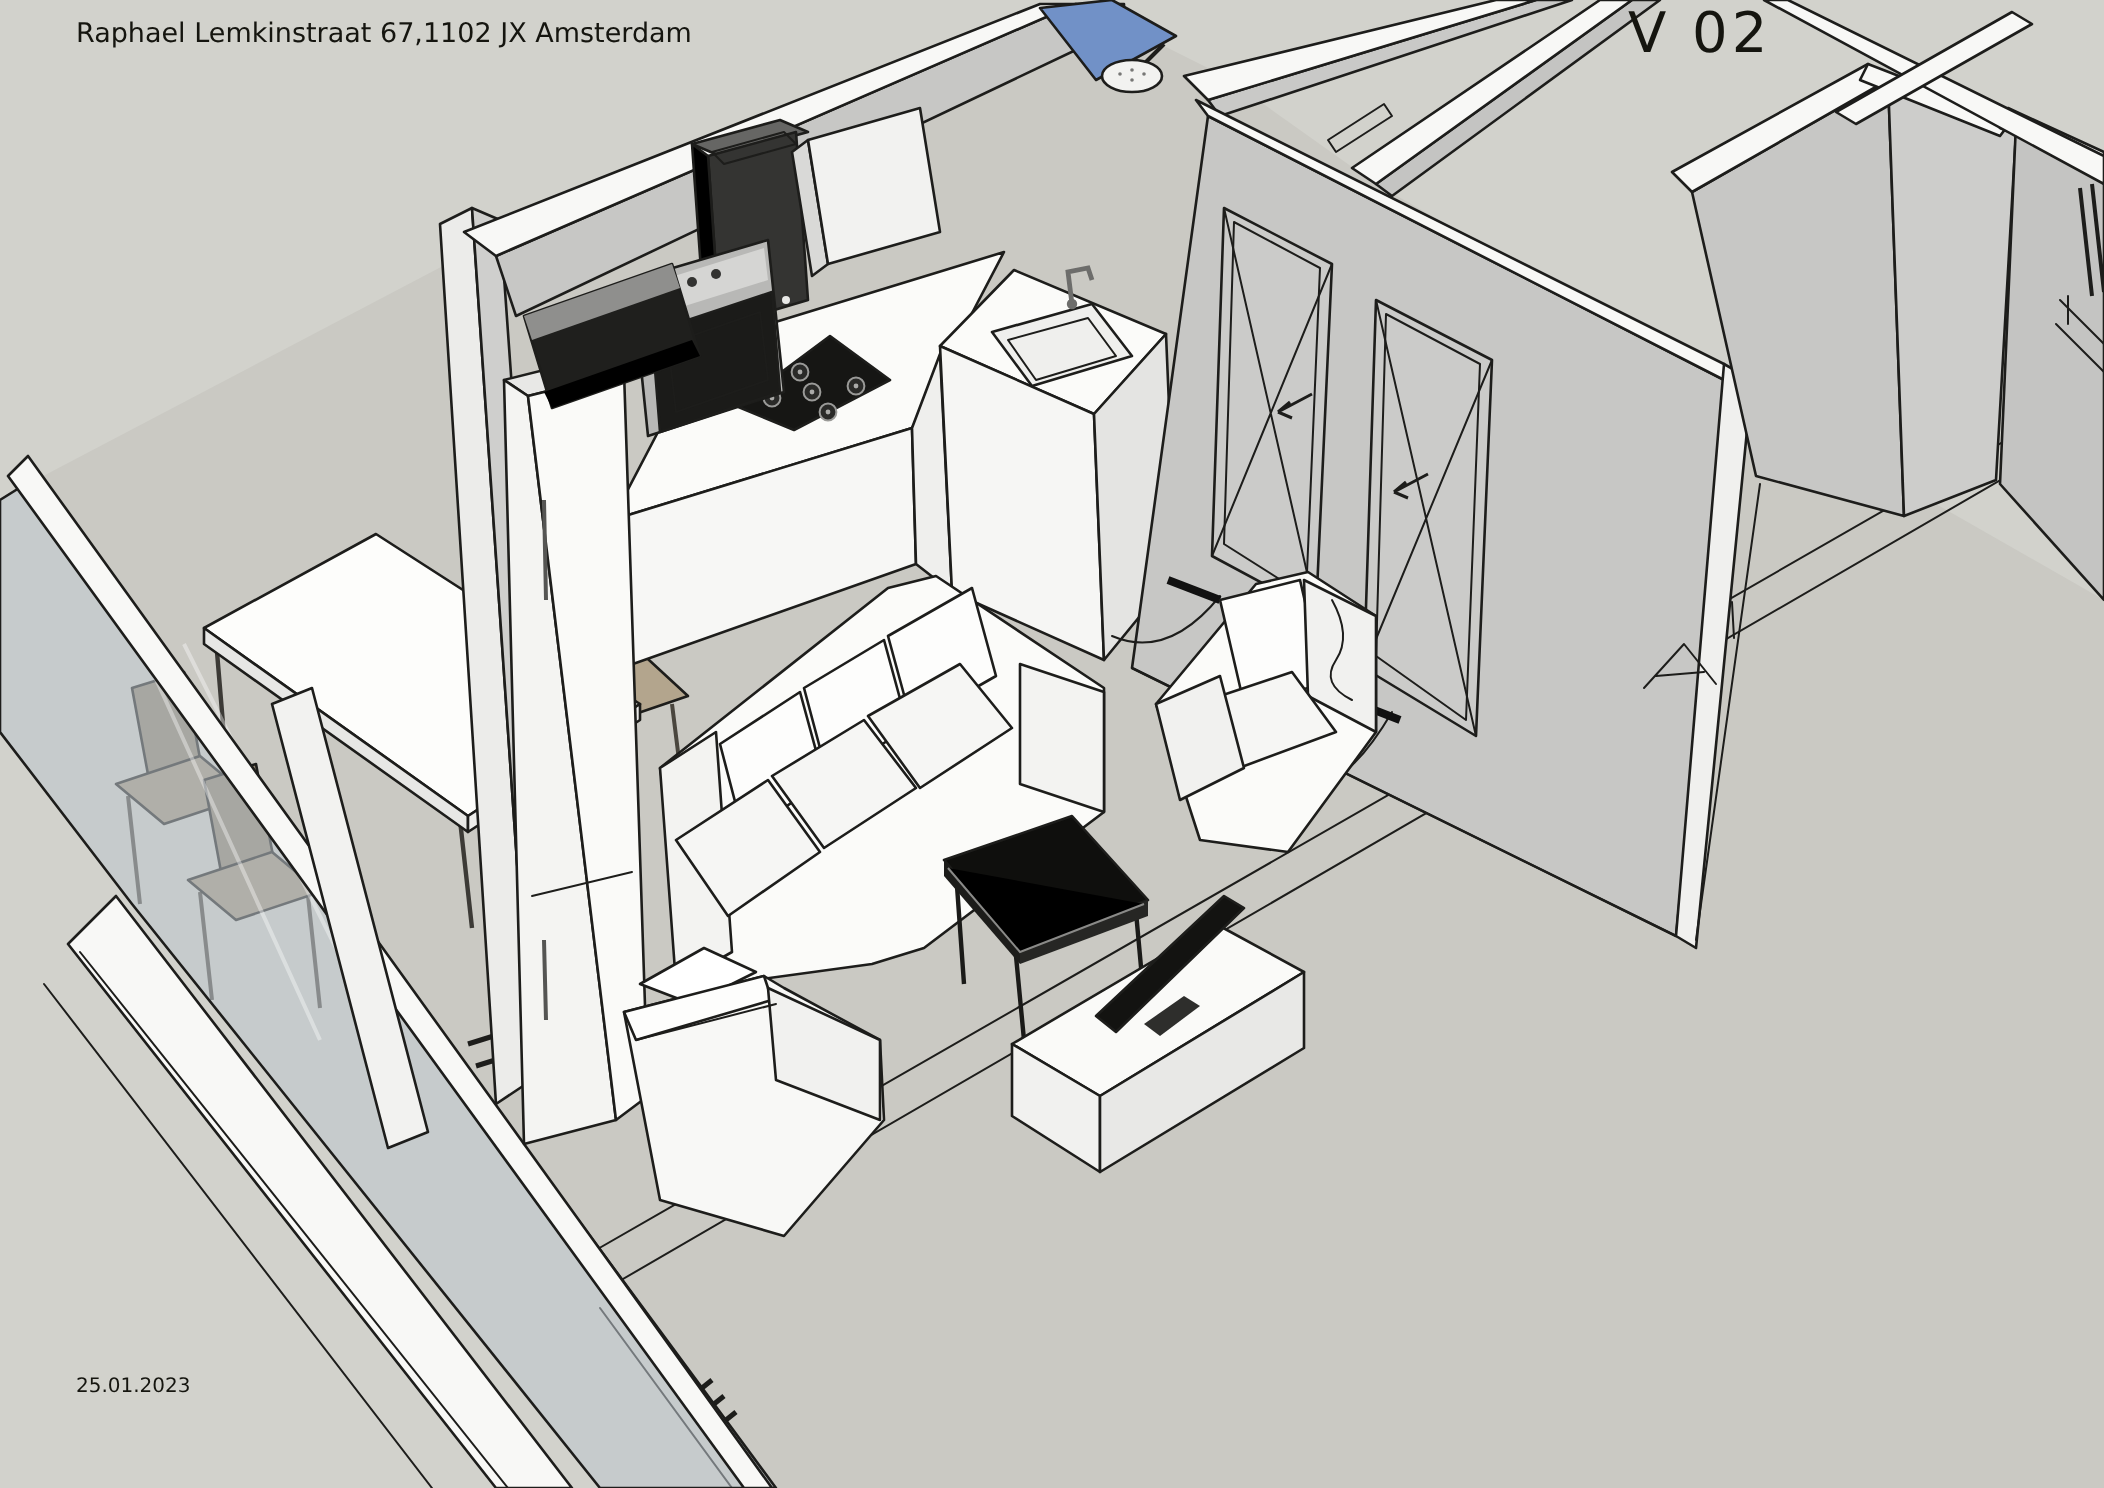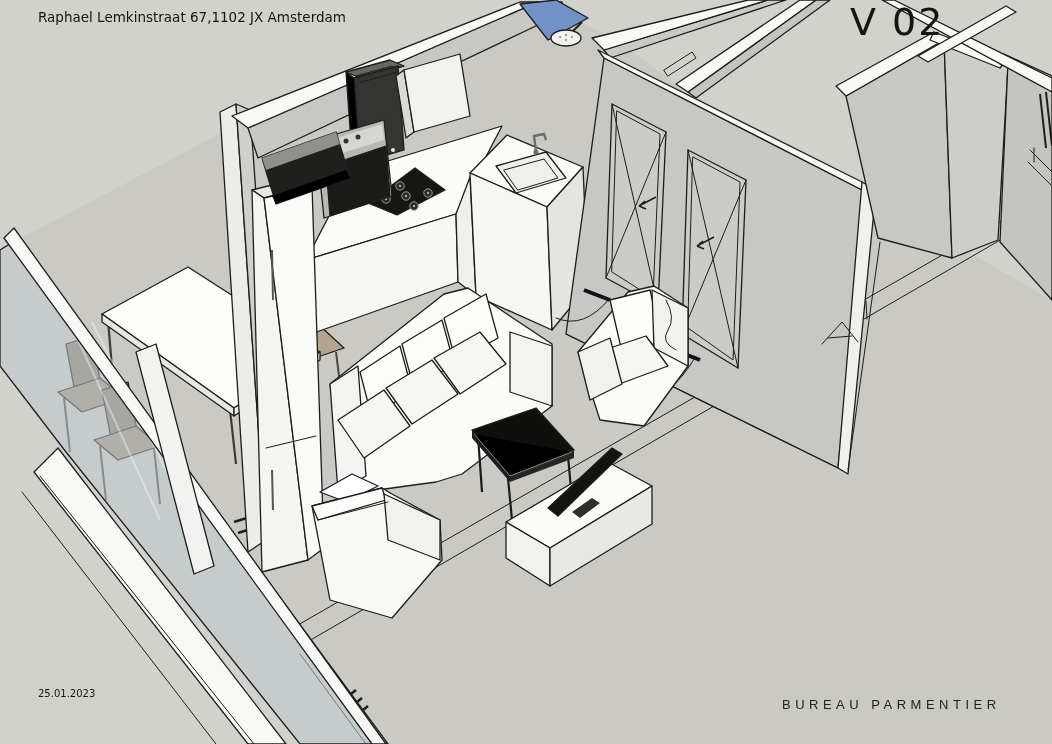--- a/index.html
+++ b/index.html
@@ -9,21 +9,21 @@
     --tan:#b3a58d; --tanDark:#97896f; --leg:#4a463e;
   }
   html,body{margin:0;padding:0;background:var(--bg);}
   .canvas{position:relative;width:1052px;height:744px;background:var(--bg);
     font-family:"DejaVu Sans",sans-serif;overflow:hidden;}
   .canvas svg{position:absolute;inset:0;display:block;}
   .o{stroke:var(--ink);stroke-width:1.3;stroke-linejoin:round;stroke-linecap:round;}
   .t{stroke:var(--ink);stroke-width:1;stroke-linejoin:round;stroke-linecap:round;fill:none;}
   .lbl{position:absolute;color:#15150f;white-space:nowrap;text-align:right;}
   .lbl-address{left:38px;top:9px;font-size:13.5px;}
-  .lbl-version{left:814px;top:0px;font-size:38px;letter-spacing:2px;margin-left:36px;}
+  .lbl-version{left:814px;top:0px;font-size:28px;letter-spacing:2px;}
   .lbl-date{left:38px;top:688px;font-size:10px;}
   .lbl-studio{left:782px;top:697px;font-size:13px;letter-spacing:4.5px;
     font-family:"Liberation Sans",sans-serif;color:#23231f;}
 </style>
 </head>
 <body>
 
 <div class="canvas">
 <svg viewBox="0 0 1052 744" aria-hidden="true">
 
@@ -272,14 +272,13 @@
       <polygon class="o" points="312,506 382,488 386,500 318,520" fill="#fdfdfc"></polygon>
       <polygon class="o" points="384,494 440,520 440,560 388,540" fill="#f1f1ef"></polygon>
       <path class="t" d="M318,520 L388,502"></path>
     </g>
   </g>
 </svg>
 
   <div class="lbl lbl-address">Raphael Lemkinstraat 67,1102 JX Amsterdam</div>
   <div class="lbl lbl-version">V 02</div>
   <div class="lbl lbl-date">25.01.2023</div>
-  <div class="lbl lbl-studio">BUREAU PARMENTIER</div>
 </div>
 
 </body></html>

